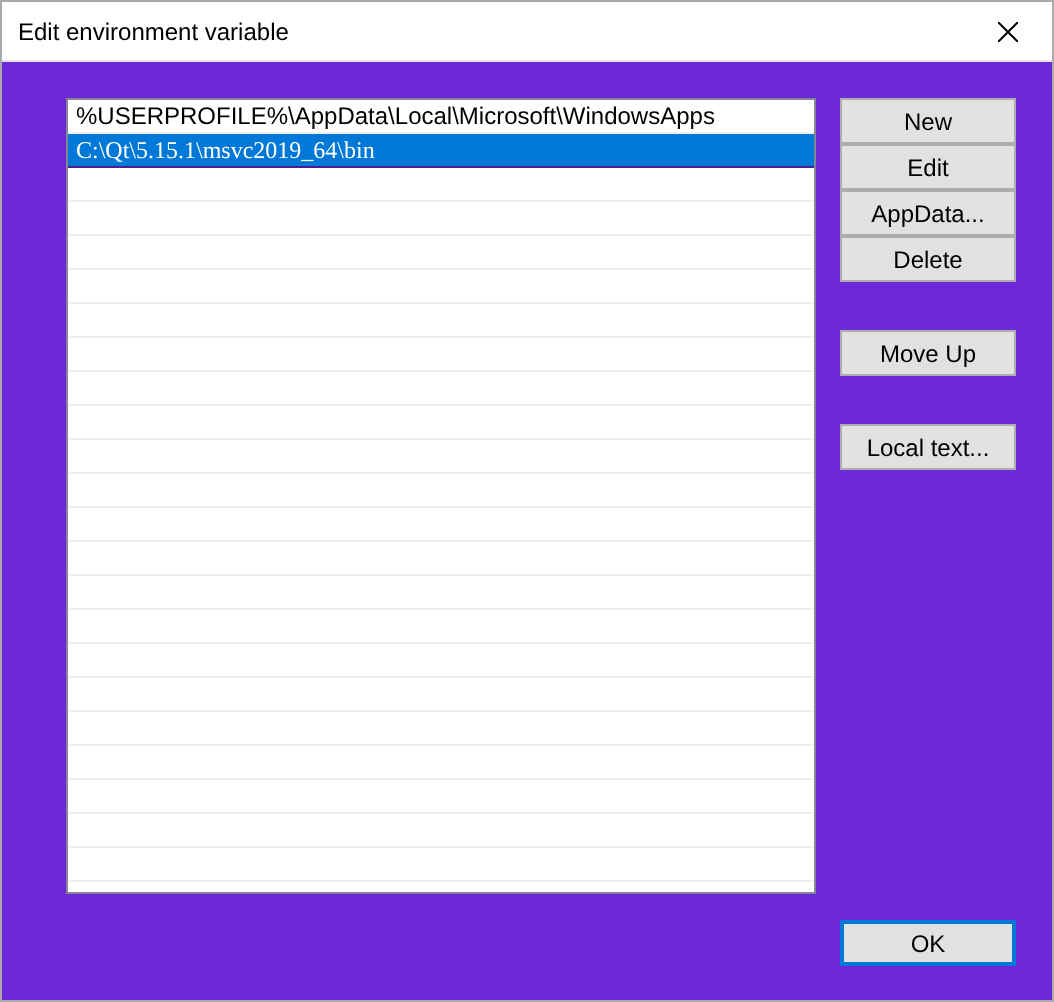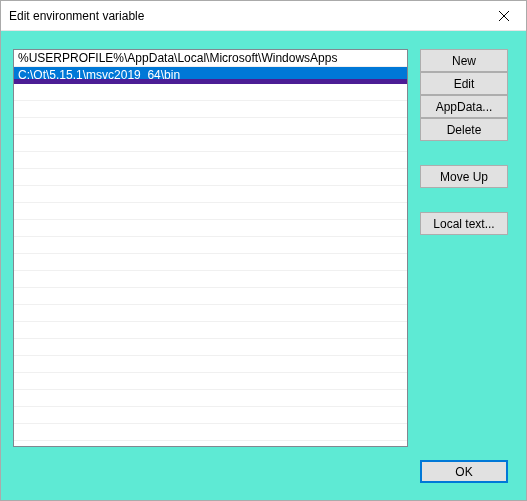--- a/index.html
+++ b/index.html
@@ -11,21 +11,21 @@
     width: 527px;
     height: 501px;
     overflow: hidden;
   }
   .window {
     width: 527px;
     height: 501px;
     border: 1px solid #aaa;
     display: flex;
     flex-direction: column;
-    background: #5eead4;
+    background: #6d28d9;
   }
   .titlebar {
     height: 30px;
     display: flex;
     align-items: center;
     justify-content: space-between;
     padding: 0 0 0 8px;
     border-bottom: 1px solid #e5e5e5;
     background: #fff;
   }
@@ -39,21 +39,21 @@
     display: flex;
     align-items: center;
     justify-content: center;
     cursor: default;
   }
   .close-x { width: 10px; height: 10px; }
   .close-x line { stroke: #000; stroke-width: 1; }
   .body {
     flex: 1;
     display: flex;
-    padding: 18px 18px 10px 12px;
+    padding: 18px 18px 10px 32px;
     gap: 12px;
   }
   .listbox {
     flex: 1;
     border: 1px solid #828790;
     background: #fff;
     overflow: hidden;
     height: 398px;
   }
   .listbox-inner { width: 100%; }
@@ -64,21 +64,22 @@
     border-bottom: 1px solid #f0f0f0;
     white-space: nowrap;
     overflow: hidden;
     text-overflow: ellipsis;
     color: #000;
     background: #fff;
   }
   .row.selected {
     background: #0078d7;
     color: #fff;
-    border-bottom: 5px solid #4c1d95;
+    border-bottom: 1px solid #4c1d95;
+    font-family: Liberation Serif, serif;
   }
   .row.empty { color: transparent; }
   .side {
     width: 88px;
     display: flex;
     flex-direction: column;
     gap: 0;
   }
   .btn {
     height: 23px;

